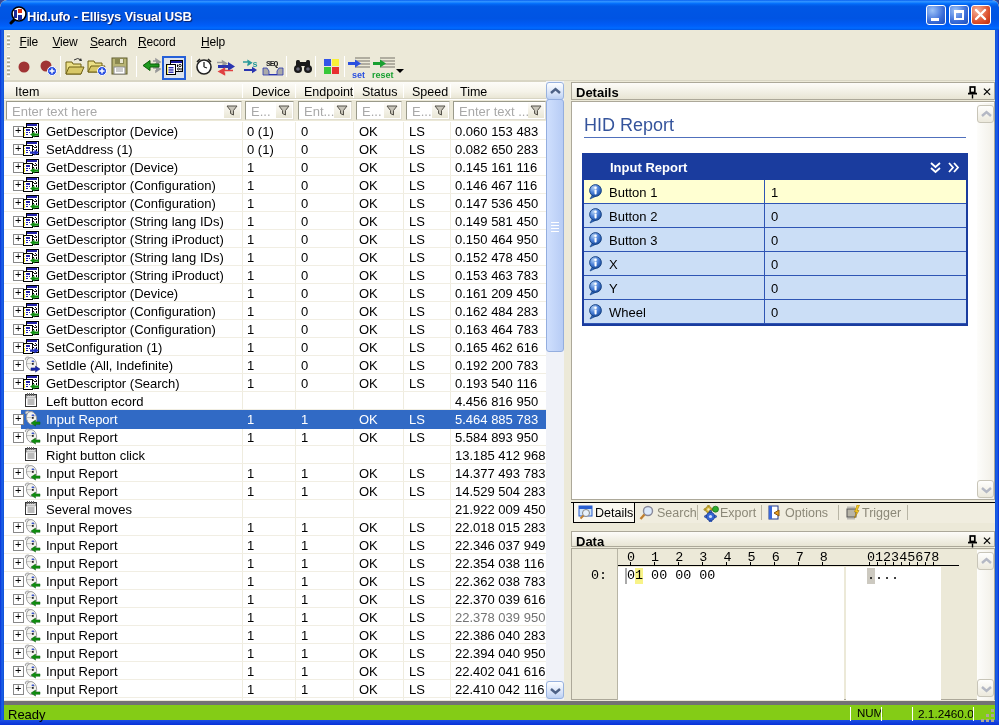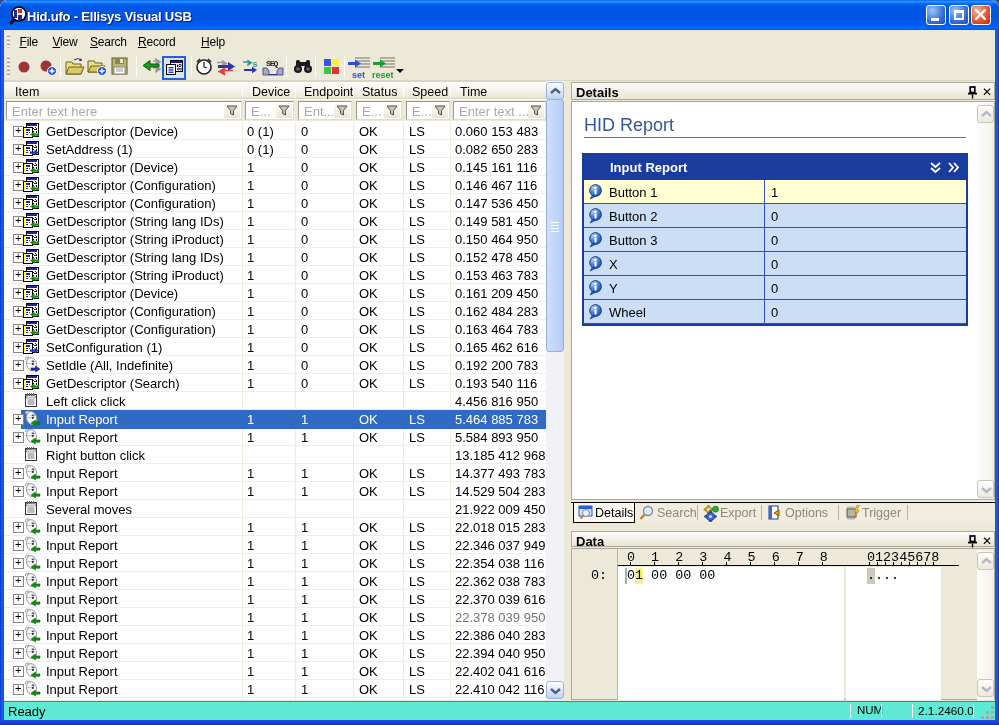--- a/index.html
+++ b/index.html
@@ -83,21 +83,21 @@
 #datahead { top:531px; height:16px; }
 #datacontent { position:absolute; left:571px; top:548px; width:424px; height:152px; background:#ece9d8; border:1px solid #aca899; font-family:"Liberation Mono",monospace; }
 .wrect { position:absolute; background:#fff; }
 #hexline { position:absolute; left:46px; top:16px; width:341px; height:1px; background:#000; }
 .mono { position:absolute; white-space:pre; font-size:13.4px; color:#000; }
 #caret { position:absolute; left:53px; top:19px; width:2px; height:16px; background:#aaa; }
 #hl1 { position:absolute; left:63px; top:19px; width:8px; height:16px; background:#f8f388; }
 #hlascii { position:absolute; left:295px; top:19px; width:8px; height:16px; background:#ccc9c0; }
 
 
-#statusbar { position:absolute; left:4px; top:701px; width:991px; height:19px; background:#5eead4; border-top:1px solid #737373; }
+#statusbar { position:absolute; left:4px; top:701px; width:991px; height:19px; background:#84cc16; border-top:4px solid #737373; }
 .ssep { position:absolute; top:2px; width:1px; height:14px; background:#aca899; border-right:1px solid #fff; }
 #statusbar .s { position:absolute; top:2px; color:#000; }
 </style></head>
 <body>
 <div id="win">
 <div id="titlebar">
   <svg id="appicon" width="19" height="19" viewBox="0 0 19 19">
         <line x1="3" y1="17" x2="8" y2="12" stroke="#000" stroke-width="3" stroke-linecap="round"></line>
         <circle cx="11" cy="8" r="7" fill="#fff" stroke="#000" stroke-width="1.6"></circle>
         <rect x="6" y="4" width="3" height="8" fill="#1a2a9c"></rect>
@@ -847,21 +847,21 @@
             <rect x="1.5" y="2.5" width="11" height="12" fill="#fff" stroke="#333"></rect>
             <rect x="2.5" y="3.5" width="9" height="2.5" fill="#ddd" stroke="#666" stroke-width="0.5"></rect>
             <line x1="3.5" y1="1" x2="3.5" y2="4" stroke="#666"></line>
             <line x1="5.5" y1="1" x2="5.5" y2="4" stroke="#666"></line>
             <line x1="7.5" y1="1" x2="7.5" y2="4" stroke="#666"></line>
             <line x1="9.5" y1="1" x2="9.5" y2="4" stroke="#666"></line>
             <line x1="3.5" y1="8" x2="10.5" y2="8" stroke="#777"></line>
             <line x1="3.5" y1="10" x2="10.5" y2="10" stroke="#777"></line>
             <line x1="3.5" y1="12" x2="10.5" y2="12" stroke="#777"></line>
           </svg></div>
-        <div class="c" style="left:42px;color:#000">Left click click</div>
+        <div class="c" style="left:42px;color:#000">Left button ecord</div>
         <div class="c" style="left:451px;color:#000">4.456 816 950</div>
       </div>
 <div class="row sel" style="top:329px">
         <div class="selbg"></div>
         <div class="plusbox">
           <span>+</span>
         </div>
         <div class="ricon" style="left:18px"><svg width="19" height="18" viewBox="0 0 19 18">
             <path d="M3.5 4 Q2.5 1.5 5 1 Q7.5 0.5 8 2.5" fill="#ddd" stroke="#999" stroke-width="0.8"></path>
             <g transform="rotate(-14 9 8)">

